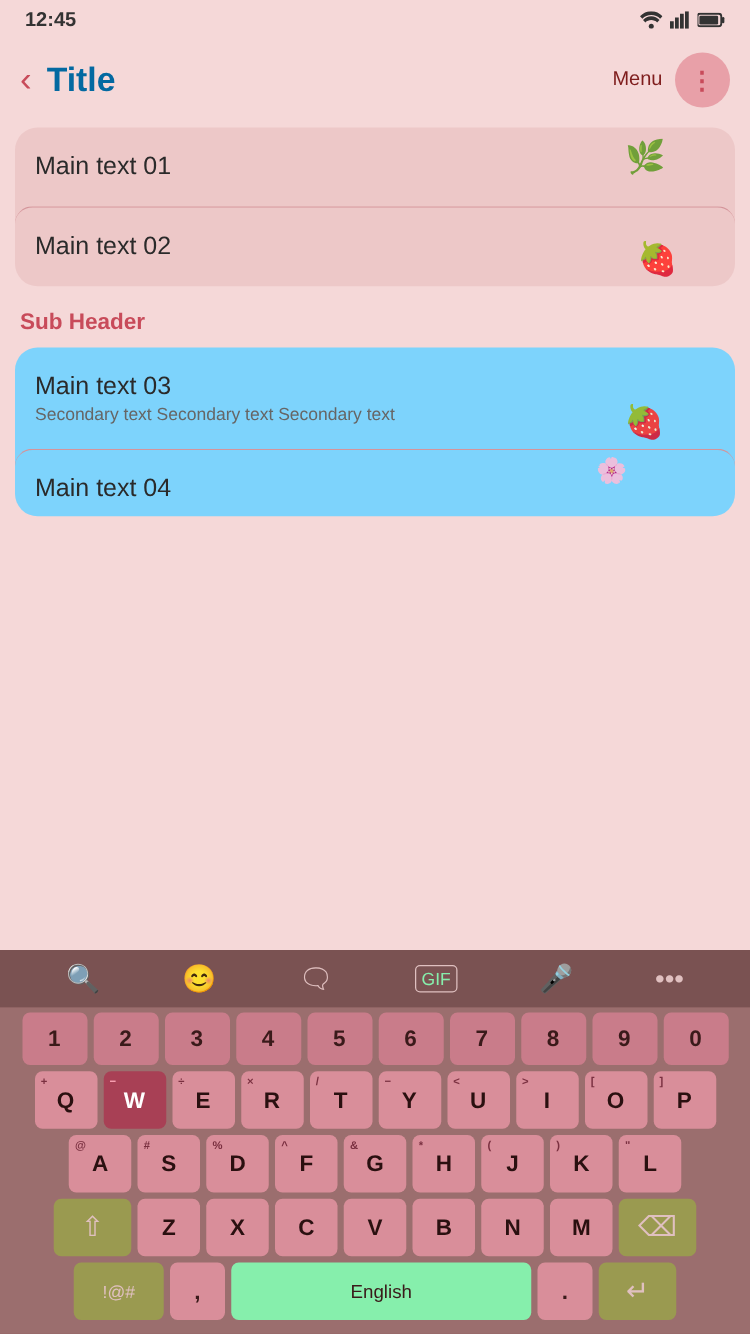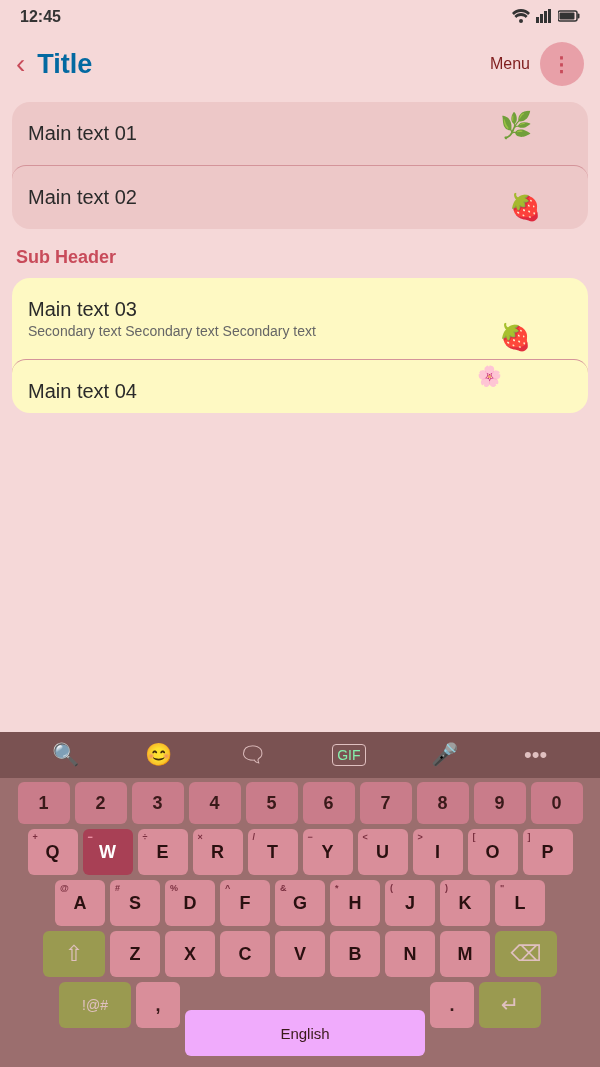--- a/index.html
+++ b/index.html
@@ -119,21 +119,21 @@
     
     .sub-header {
       padding: 10px 16px 6px;
       font-size: 18px;
       font-weight: bold;
       color: #c84b5a;
     }
 
     
     .list-container-2 {
-      background: #fef9c3;
+      background: #7dd3fc;
       border-radius: 18px;
       margin: 4px 12px;
       overflow: hidden;
       position: relative;
     }
 
     
     .keyboard-wrapper {
       position: fixed;
       bottom: 0;
@@ -227,21 +227,21 @@
       color: #e0c0c0;
       border-radius: 6px;
       display: flex;
       align-items: center;
       justify-content: center;
     }
     .key-shift { width: 62px; }
     .key-backspace { width: 62px; }
     .key-symbols { width: 72px; font-size: 14px; color: #e0c0c0; }
     .key-comma { width: 44px; font-size: 18px; color: #3a1a1a; background: #d98e9a; }
-    .key-space { flex: 1; max-width: 240px; font-size: 16px; color: #3a1a1a; background: #f0abfc; margin-top: 28px; }
+    .key-space { flex: 1; max-width: 240px; font-size: 16px; color: #3a1a1a; background: #86efac; }
     .key-period { width: 44px; font-size: 18px; color: #3a1a1a; background: #d98e9a; }
     .key-enter { width: 62px; background: #b87070; }
     .key-olive { background: #9a9a50; }
 
     .arrow-up::before { content: '⇧'; font-size: 22px; }
     .backspace-icon::before { content: '⌫'; font-size: 22px; }
     .enter-icon::before { content: '↵'; font-size: 22px; color: #e0c0c0; }
   </style>
 </head>
 <body>

